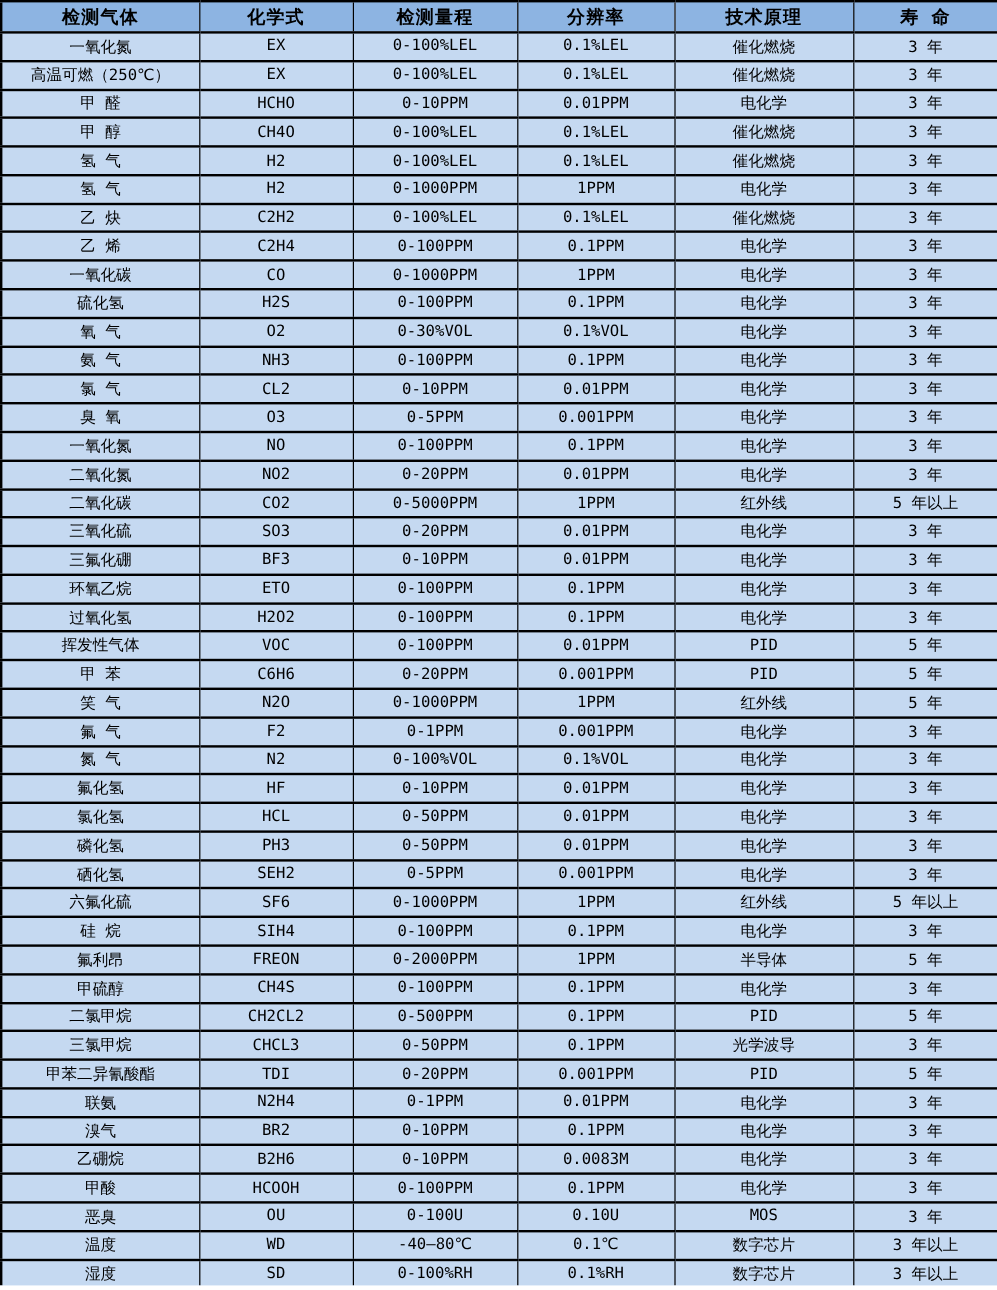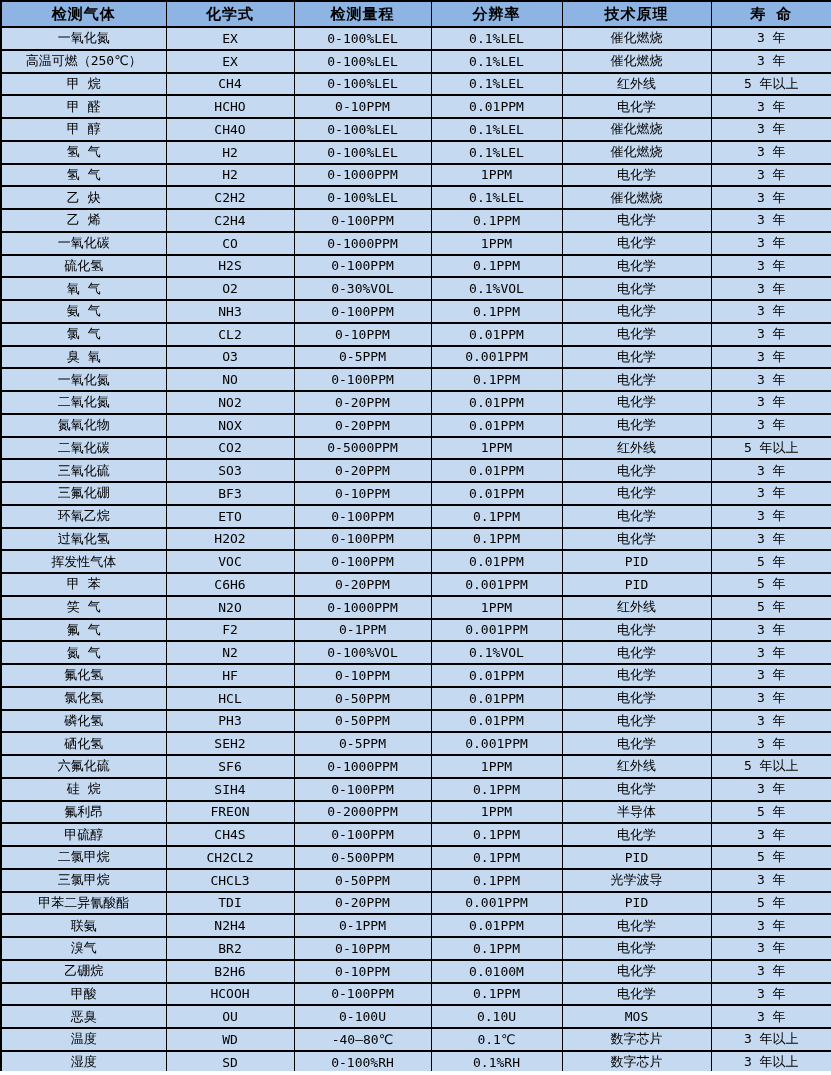--- a/index.html
+++ b/index.html
@@ -82,28 +82,20 @@
         </tr>
         <tr>
           <td>高温可燃（250℃）</td>
           <td>EX</td>
           <td>0-100%LEL</td>
           <td>0.1%LEL</td>
           <td>催化燃烧</td>
           <td>3 年</td>
         </tr>
         <tr>
-          <td>甲 烷</td>
-          <td>CH4</td>
-          <td>0-100%LEL</td>
-          <td>0.1%LEL</td>
-          <td>红外线</td>
-          <td>5 年以上</td>
-        </tr>
-        <tr>
           <td>甲 醛</td>
           <td>HCHO</td>
           <td>0-10PPM</td>
           <td>0.01PPM</td>
           <td>电化学</td>
           <td>3 年</td>
         </tr>
         <tr>
           <td>甲 醇</td>
           <td>CH4O</td>
@@ -202,28 +194,20 @@
         </tr>
         <tr>
           <td>二氧化氮</td>
           <td>NO2</td>
           <td>0-20PPM</td>
           <td>0.01PPM</td>
           <td>电化学</td>
           <td>3 年</td>
         </tr>
         <tr>
-          <td>氮氧化物</td>
-          <td>NOX</td>
-          <td>0-20PPM</td>
-          <td>0.01PPM</td>
-          <td>电化学</td>
-          <td>3 年</td>
-        </tr>
-        <tr>
           <td>二氧化碳</td>
           <td>CO2</td>
           <td>0-5000PPM</td>
           <td>1PPM</td>
           <td>红外线</td>
           <td>5 年以上</td>
         </tr>
         <tr>
           <td>三氧化硫</td>
           <td>SO3</td>
@@ -397,21 +381,21 @@
           <td>BR2</td>
           <td>0-10PPM</td>
           <td>0.1PPM</td>
           <td>电化学</td>
           <td>3 年</td>
         </tr>
         <tr>
           <td>乙硼烷</td>
           <td>B2H6</td>
           <td>0-10PPM</td>
-          <td>0.0100M</td>
+          <td>0.0083M</td>
           <td>电化学</td>
           <td>3 年</td>
         </tr>
         <tr>
           <td>甲酸</td>
           <td>HCOOH</td>
           <td>0-100PPM</td>
           <td>0.1PPM</td>
           <td>电化学</td>
           <td>3 年</td>

